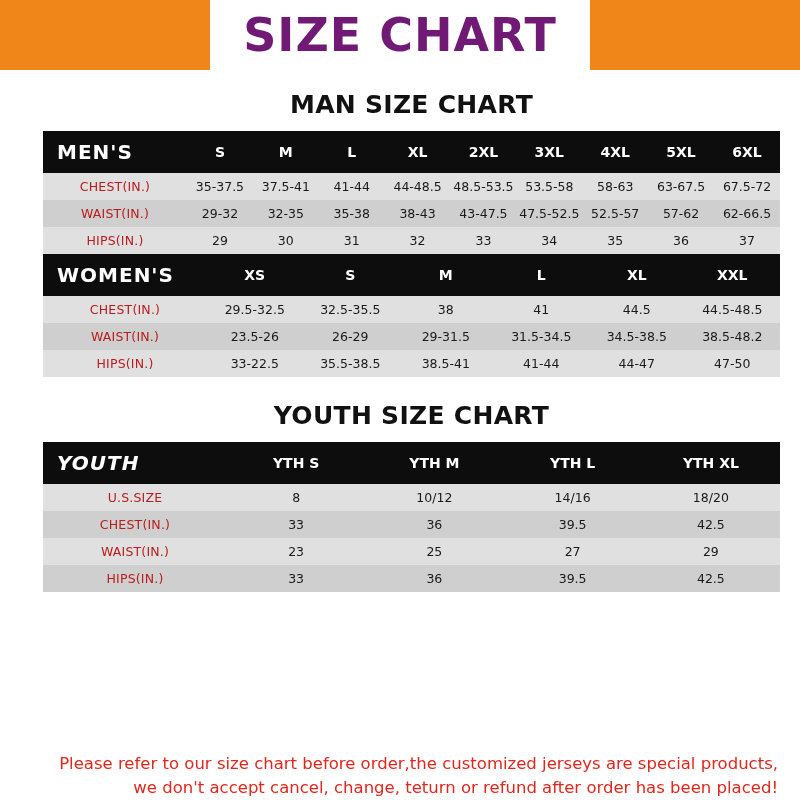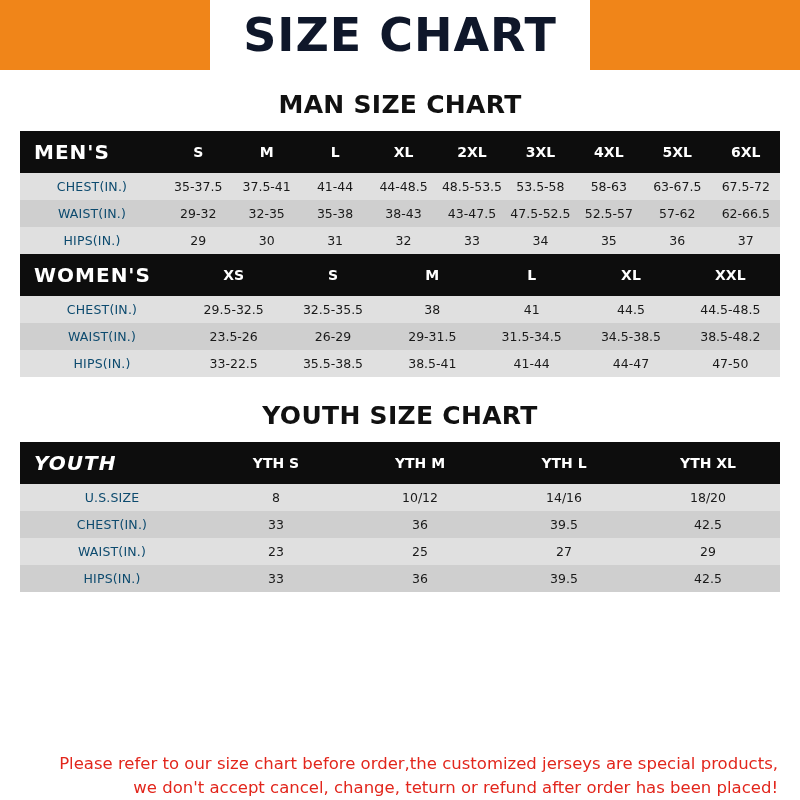--- a/index.html
+++ b/index.html
@@ -39,29 +39,30 @@
   }
   .banner-left { left: 0; width: 210px; }
   .banner-right { right: 0; width: 210px; }
   .banner-title {
     position: relative;
     z-index: 2;
     font-family: "DejaVu Sans", sans-serif;
     font-weight: bold;
     font-size: 46px;
     letter-spacing: 1px;
-    color: #0f172a;
+    color: #701a75;
     text-align: right;
     line-height: 70px;
   }
 
   .content {
     flex: 1;
     padding: 0 20px;
     box-sizing: border-box;
+    margin-left: 23px;
   }
 
   .section-title {
     text-align: center;
     font-family: "DejaVu Sans", sans-serif;
     font-weight: bold;
     font-size: 25px;
     color: #111111;
     letter-spacing: 0.3px;
   }
@@ -92,21 +93,21 @@
   table.size-table thead th.row-label-head {
     text-align: left;
     padding-left: 14px;
     font-size: 20px;
     letter-spacing: 1px;
   }
   table.size-table tbody tr.odd td { background: #e0e0e0; }
   table.size-table tbody tr.even td { background: #cfcfcf; }
   table.size-table tbody td.row-label {
     font-size: 12.5px;
-    color: #0c4a6e;
+    color: #b91c1c;
     letter-spacing: 0.2px;
   }
 
   
   .men-col-label { width: 128px; }
   .women-col-label { width: 148px; }
   .youth-col-label { width: 168px; font-style: italic; }
 
   .footnote {
     margin: 16px 22px 0 22px;

